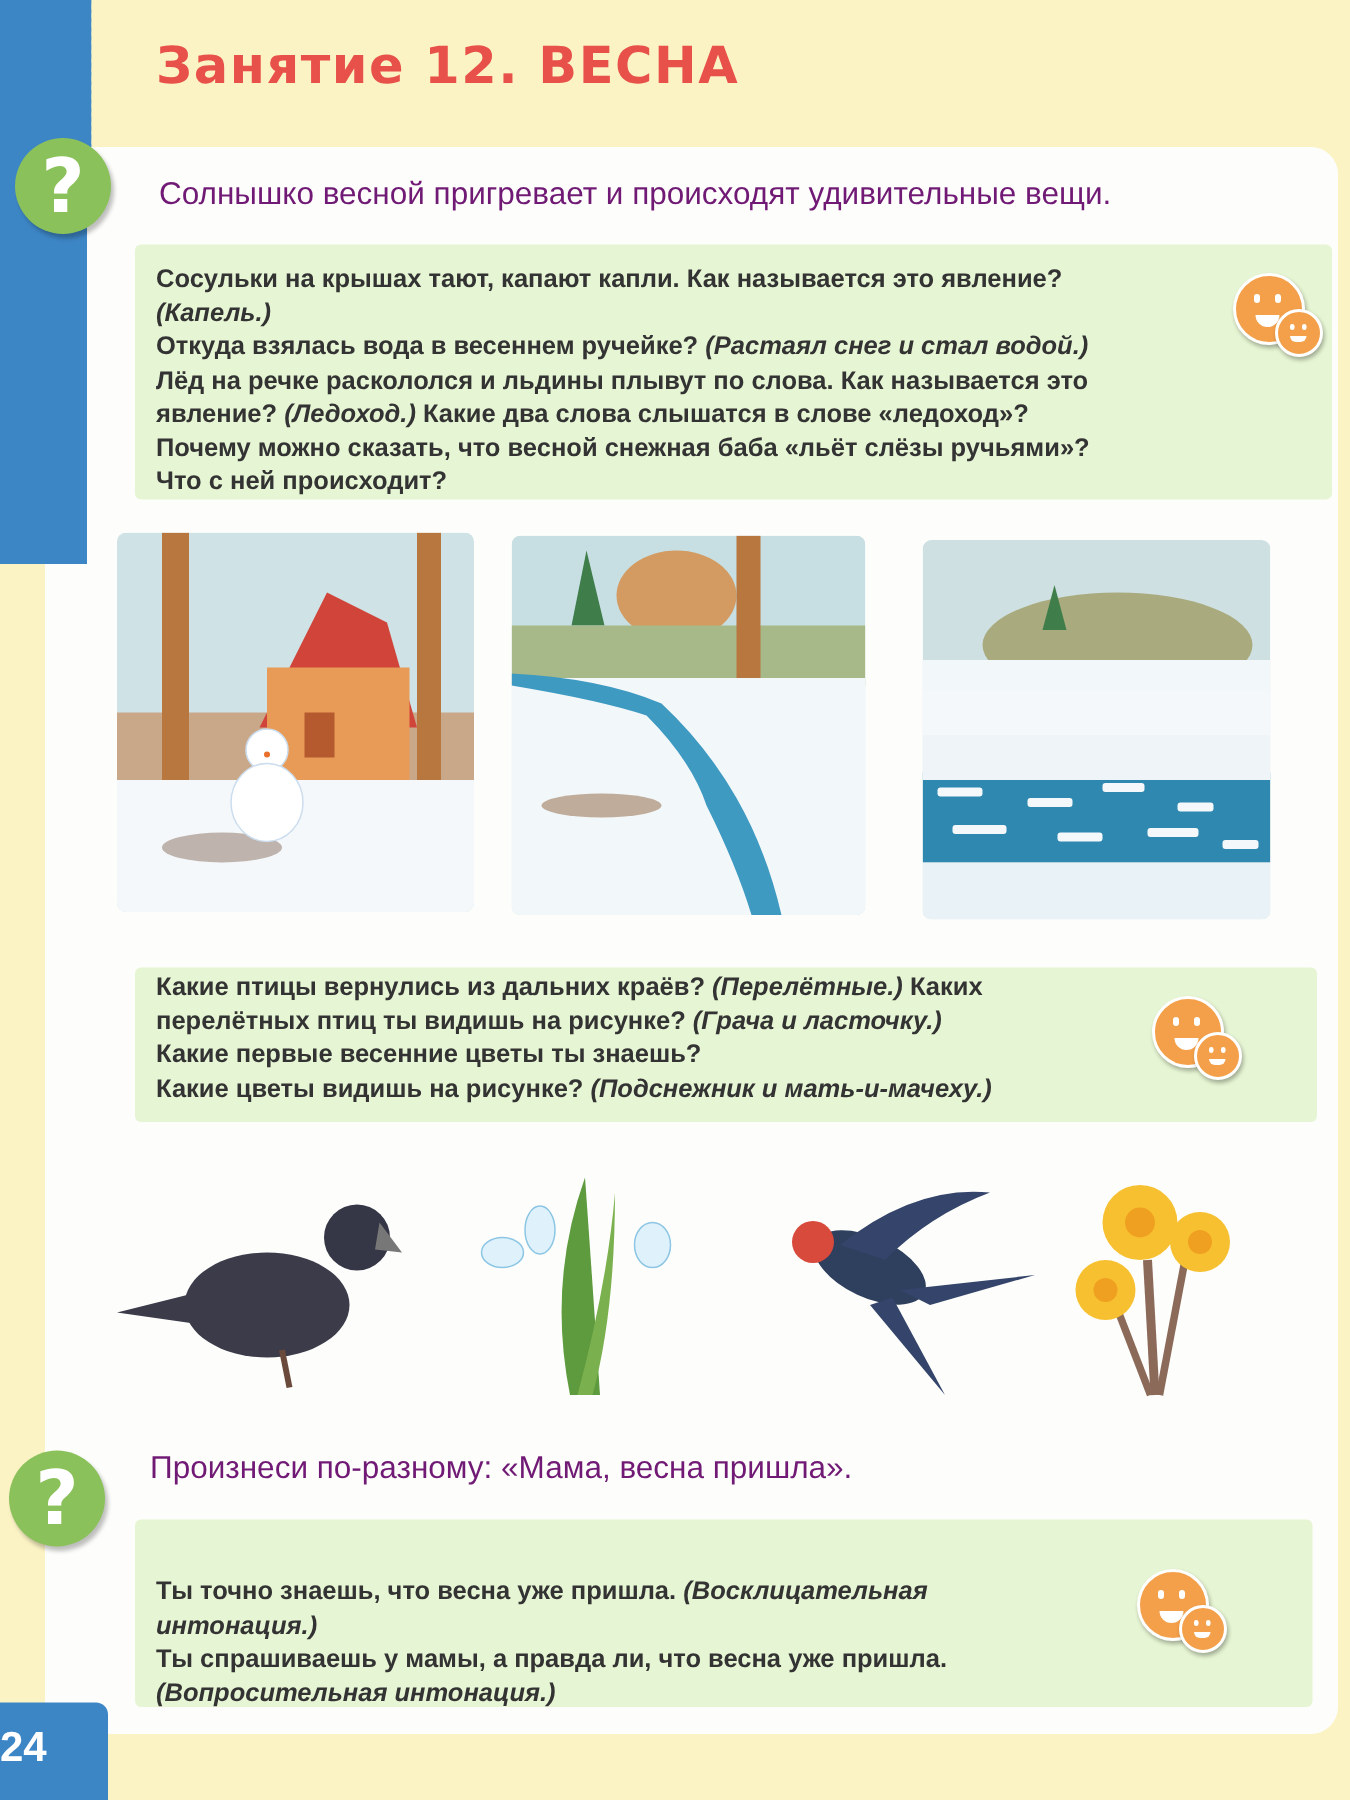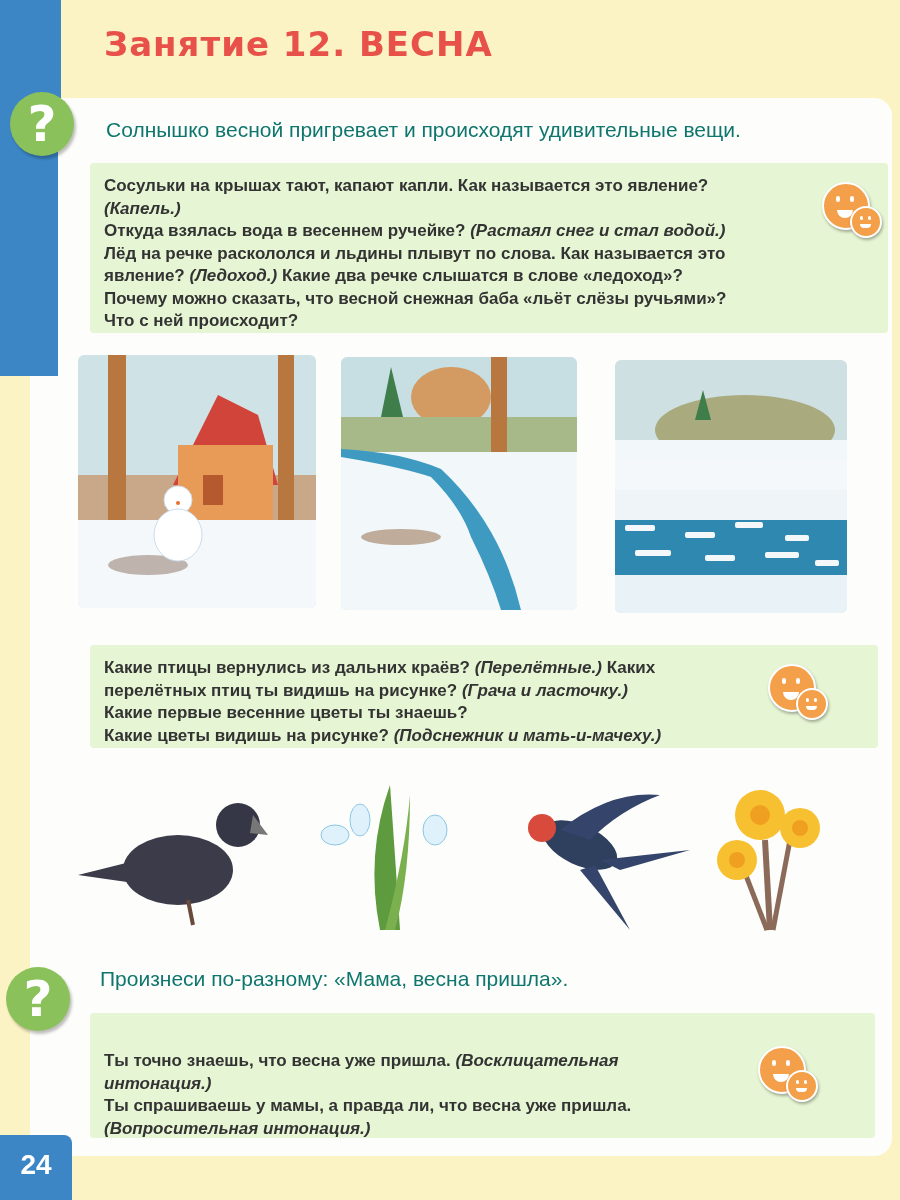--- a/index.html
+++ b/index.html
@@ -27,21 +27,21 @@
     font-family:"DejaVu Sans", sans-serif; font-size:34px; font-weight:bold;
     color:#e8514a; letter-spacing:1px;
   }
   .q-icon {
     position:absolute; width:64px; height:64px; border-radius:50%;
     background:#8bc15a; box-shadow:2px 3px 3px rgba(0,0,0,.25);
     color:#fff; font-weight:bold; font-size:50px; line-height:64px; text-align:center;
     font-family:"DejaVu Sans", sans-serif; z-index:3;
   }
   .intro {
-    position:absolute; font-size:21px; color:#0f766e;
+    position:absolute; font-size:21px; color:#701a75;
   }
   .green-box {
     position:absolute; background:#e6f5d3; border-radius:4px;
     font-size:17px; font-weight:bold; line-height:22.5px; color:#333;
     padding:12px 14px; box-sizing:border-box;
   }
   .green-box i { font-weight:bold; font-style:italic; }
   .smiley {
     position:absolute; width:60px; height:56px;
   }
@@ -55,42 +55,42 @@
   }
   .smiley .eye { position:absolute; width:4px; height:6px; background:#fff; border-radius:2px; }
   .smiley .mouth { position:absolute; background:#fff; border-radius:0 0 10px 10px; }
   .pic {
     position:absolute; border-radius:6px; overflow:hidden;
   }
   .pic svg { display:block; }
   .page-num {
     position:absolute; left:0; top:1135px; width:72px; height:65px;
     background:#3d86c6; border-top-right-radius:8px;
-    color:#fff; font-weight:bold; font-size:28px; line-height:60px; text-align:center;
+    color:#fff; font-weight:bold; font-size:28px; line-height:60px; text-align:left;
   }
   .line { display:block; }
 </style>
 </head>
 <body>
 
 <div class="blue-stripe"></div>
 <div class="panel"></div>
 <div class="blue-stripe-over"></div>
 
 <div class="title">Занятие 12. ВЕСНА</div>
 
 <div class="q-icon" style="left:10px; top:92px;">?</div>
 <div class="intro" style="left:106px; top:118px;">Солнышко весной пригревает и происходят удивительные вещи.</div>
 
 <div class="green-box" style="left:90px; top:163px; width:798px; height:170px;">
   <span class="line"><span>Сосульки на крышах тают, капают капли. Как называется это явление?</span></span>
   <span class="line"><i>(Капель.)</i></span>
   <span class="line"><span>Откуда взялась вода в весеннем ручейке? </span><i>(Растаял снег и стал водой.)</i></span>
   <span class="line"><span>Лёд на речке раскололся и льдины плывут по слова. Как называется это</span></span>
-  <span class="line"><span>явление? </span><i>(Ледоход.)</i><span> Какие два речке слышатся в слове «ледоход»?</span></span>
+  <span class="line"><span>явление? </span><i>(Ледоход.)</i><span> Какие два слова слышатся в слове «ледоход»?</span></span>
   <span class="line"><span>Почему можно сказать, что весной снежная баба «льёт слёзы ручьями»?</span></span>
   <span class="line"><span>Что с ней происходит?</span></span>
 </div>
 <div class="smiley" style="left:822px; top:182px;">
   <div class="big">
       <span class="eye" style="left:12px;top:12px;"></span>
       <span class="eye" style="left:26px;top:12px;"></span>
       <span class="mouth" style="left:13px;top:26px;width:16px;height:8px;"></span>
     </div>
   <div class="small">
@@ -144,21 +144,21 @@
       <rect x="120" y="162" width="28" height="6" rx="2"></rect>
         <rect x="170" y="175" width="24" height="6" rx="2"></rect>
       <rect x="20" y="190" width="36" height="6" rx="2"></rect>
         <rect x="90" y="195" width="30" height="6" rx="2"></rect>
       <rect x="150" y="192" width="34" height="6" rx="2"></rect>
         <rect x="200" y="200" width="24" height="6" rx="2"></rect>
     </g>
   </svg>
 </div>
 
-<div class="green-box" style="left:90px; top:645px; width:788px; height:103px; padding-top:12px;">
+<div class="green-box" style="left:90px; top:645px; width:788px; height:103px; padding-top:2px;">
   <span class="line"><span>Какие птицы вернулись из дальних краёв? </span><i>(Перелётные.)</i><span> Каких</span></span>
   <span class="line"><span>перелётных птиц ты видишь на рисунке? </span><i>(Грача и ласточку.)</i></span>
   <span class="line"><span>Какие первые весенние цветы ты знаешь?</span></span>
   <span class="line"><span>Какие цветы видишь на рисунке? </span><i>(Подснежник и мать-и-мачеху.)</i></span>
 </div>
 <div class="smiley" style="left:768px; top:664px;">
   <div class="big">
       <span class="eye" style="left:12px;top:12px;"></span>
       <span class="eye" style="left:26px;top:12px;"></span>
       <span class="mouth" style="left:13px;top:26px;width:16px;height:8px;"></span>

